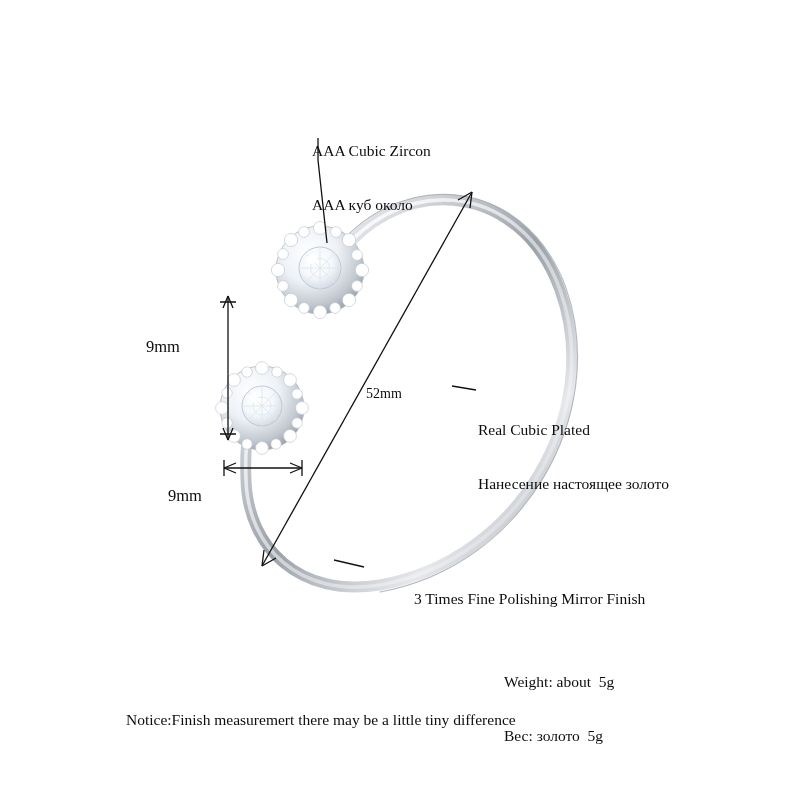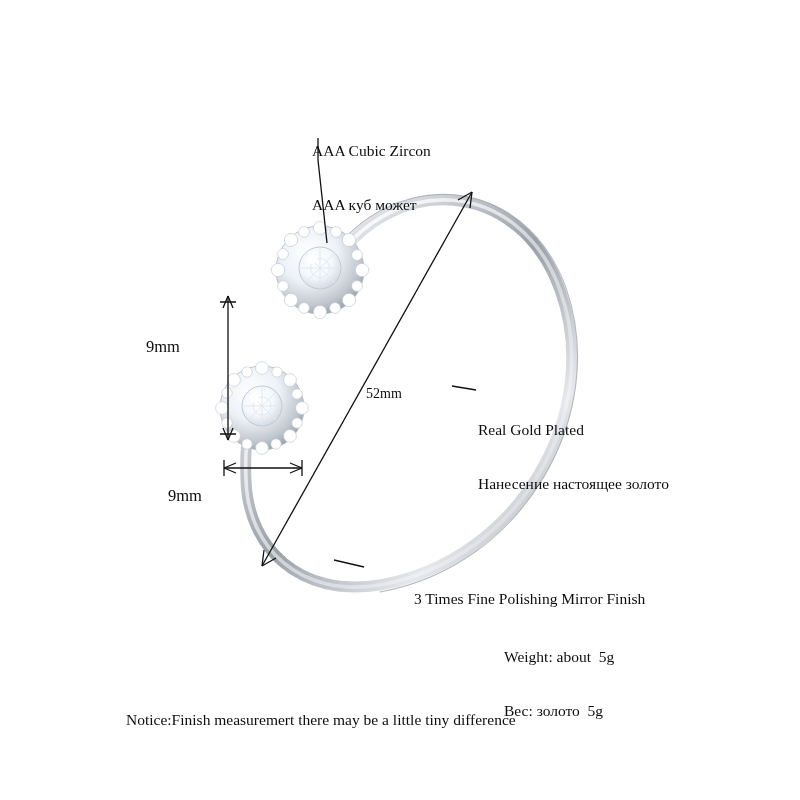--- a/index.html
+++ b/index.html
@@ -44,21 +44,21 @@
     font-size: 15.5px;
   }
   #lbl-polish {
     left: 366px;
     top: 553px;
     font-size: 15.5px;
     margin-left: 48px;
   }
   #lbl-weight {
     left: 504px;
-    top: 611px;
+    top: 636px;
     font-size: 15.5px;
   }
   #lbl-notice {
     left: 126px;
     top: 674px;
     font-size: 15.5px;
   }
   #dim-52 {
     left: 366px;
     top: 386px;
@@ -213,25 +213,25 @@
     <g stroke="#111111" stroke-width="1.3" fill="none">
       <path d="M 224 468 L 302 468"></path>
       <path d="M 224 460 L 224 476 M 302 460 L 302 476"></path>
       <path d="M 224 468 L 236 463 M 224 468 L 236 473"></path>
       <path d="M 302 468 L 290 463 M 302 468 L 290 473"></path>
     </g>
   </svg>
 
   <div class="label" id="lbl-zircon">
     <span class="l1">AAA Cubic Zircon</span>
-    <span class="l2">AAA куб может</span>
+    <span class="l2">AAA куб около</span>
   </div>
 
   <div class="label" id="lbl-gold">
-    <span class="l1">Real Gold Plated</span>
+    <span class="l1">Real Cubic Plated</span>
     <span class="l2">Нанесение настоящее золото</span>
   </div>
 
   <div class="label" id="lbl-polish">
     <span class="l1">3 Times Fine Polishing Mirror Finish</span>
   </div>
 
   <div class="label" id="lbl-weight">
     <span class="l1">Weight: about  5g</span>
     <span class="l2">Вес: золото  5g</span>

